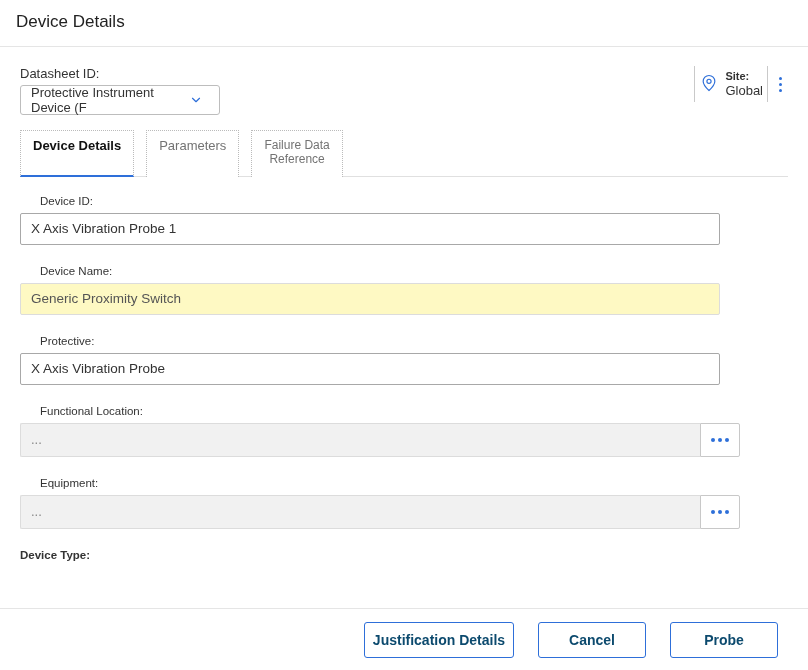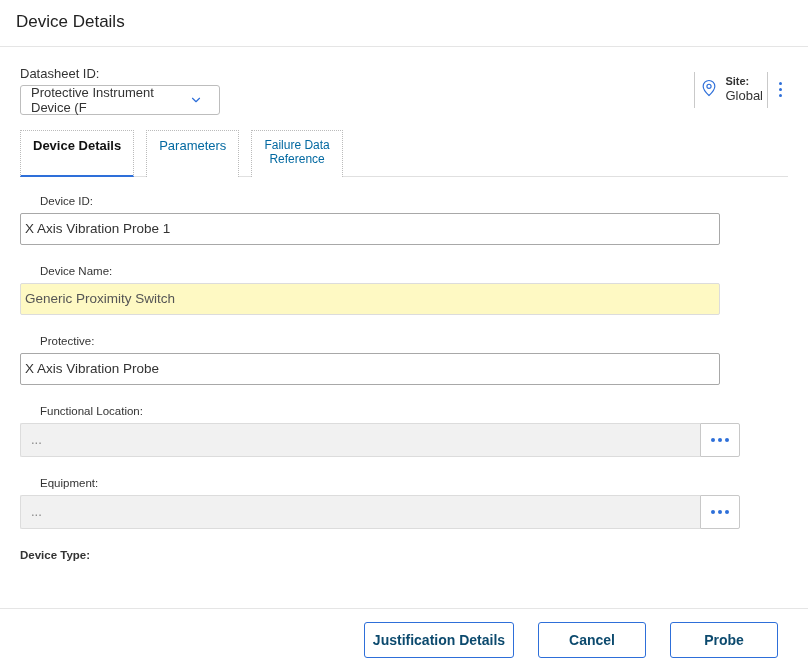--- a/index.html
+++ b/index.html
@@ -34,21 +34,21 @@
   }
   
   .content-area::-webkit-scrollbar { width: 16px; }
   .content-area::-webkit-scrollbar-track { background: #f5f5f5; }
   .content-area::-webkit-scrollbar-thumb { background: #c2c2c2; border-radius: 0; }
   .inner {
     padding: 16px 20px 40px 20px;
   }
   .ds-row {
     display: flex;
-    align-items: center;
+    align-items: flex-start;
     justify-content: space-between;
     margin-bottom: 12px;
   }
   .ds-left { flex: 1; }
   .ds-label {
     font-size: 13px;
     color: #333;
     margin-bottom: 4px;
   }
   .ds-select {
@@ -102,21 +102,21 @@
   }
   .tabs-row {
     border-bottom: 1px solid #e0e0e0;
     margin-top: 14px;
     display: flex;
     gap: 12px;
   }
   .tab {
     padding: 8px 12px 10px 12px;
     font-size: 13px;
-    color: #0369a1;
+    color: #737373;
     cursor: pointer;
     border: 1px dotted #bbb;
     border-bottom: none;
     position: relative;
     top: 1px;
     background: #fff;
     min-width: 90px;
     text-align: center;
     line-height: 1.15;
   }
@@ -139,21 +139,21 @@
     color: #333;
     margin-bottom: 6px;
     padding-left: 20px;
   }
   .field-input {
     width: 700px;
     max-width: 100%;
     height: 32px;
     border: 1px solid #a8a8a8;
     border-radius: 2px;
-    padding: 0 4px;
+    padding: 0 10px;
     font-size: 13.5px;
     color: #333;
     background: #fff;
   }
   .field-input.readonly {
     background: #fef9c3;
     border-color: #dcdcdc;
     color: #555;
   }
   .field-picker {

